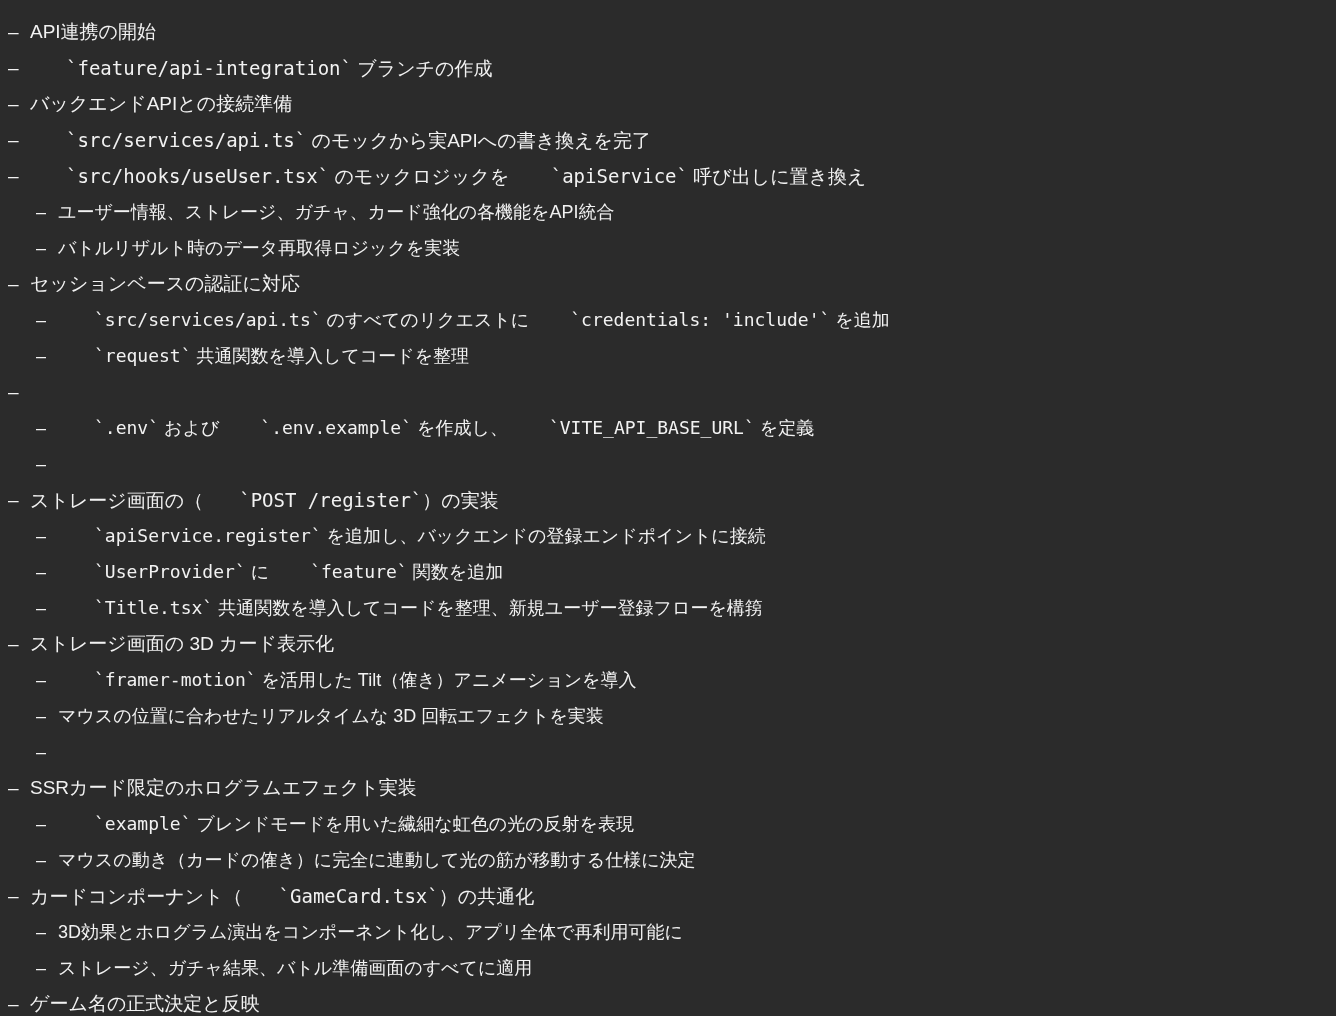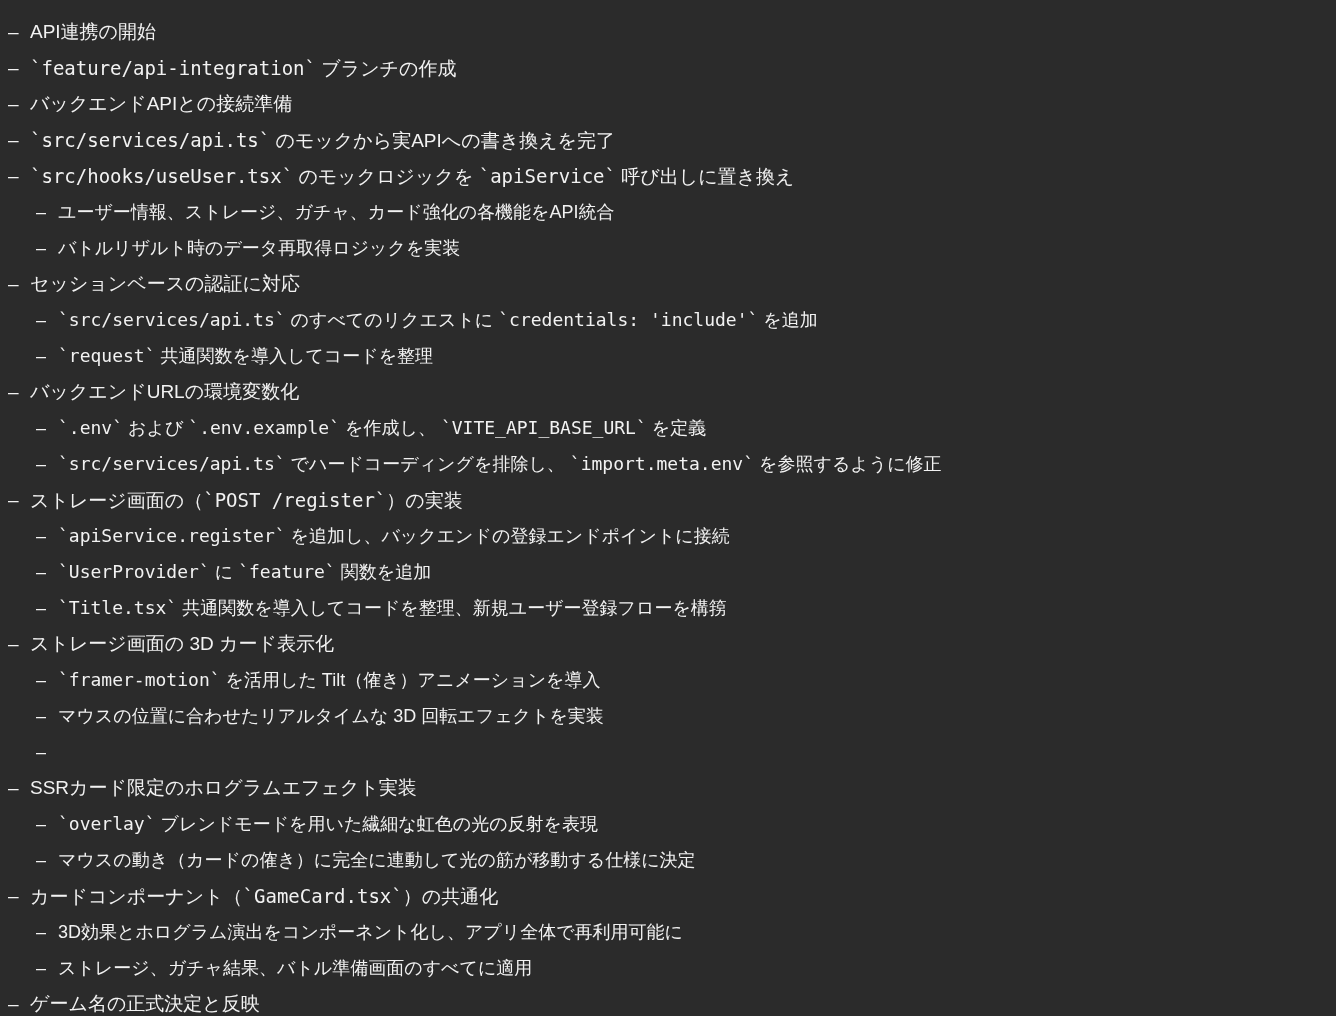--- a/index.html
+++ b/index.html
@@ -55,20 +55,21 @@
     line-height: 36px;
   }
   .lvl2 .txt {
     font-size: 18px;
     line-height: 36px;
   }
   
   .mono {
     font-family: "DejaVu Sans Mono", "Liberation Mono", monospace;
     letter-spacing: 0px;
+    margin-left: 36px;
   }
   .jp { font-family: Liberation Sans, sans-serif; }
 </style>
 </head>
 <body>
 
 <div id="doc">
     <div class="row lvl1">
       <span class="dash">–</span>
       <span class="txt"><span class="jp">API連携の開始</span></span>
@@ -104,29 +105,27 @@
     <div class="row lvl2">
       <span class="dash">–</span>
       <span class="txt"><span class="mono">`src/services/api.ts`</span><span class="jp"> のすべてのリクエストに </span><span class="mono">`credentials: 'include'`</span><span class="jp"> を追加</span></span>
     </div>
     <div class="row lvl2">
       <span class="dash">–</span>
       <span class="txt"><span class="mono">`request`</span><span class="jp"> 共通関数を導入してコードを整理</span></span>
     </div>
     <div class="row lvl1">
       <span class="dash">–</span>
-      <span class="txt"><span class="jp">バックエンドURLの環境変数化</span></span>
     </div>
     <div class="row lvl2">
       <span class="dash">–</span>
       <span class="txt"><span class="mono">`.env`</span><span class="jp"> および </span><span class="mono">`.env.example`</span><span class="jp"> を作成し、 </span><span class="mono">`VITE_API_BASE_URL`</span><span class="jp"> を定義</span></span>
     </div>
     <div class="row lvl2">
       <span class="dash">–</span>
-      <span class="txt"><span class="mono">`src/services/api.ts`</span><span class="jp"> でハードコーディングを排除し、 </span><span class="mono">`import.meta.env`</span><span class="jp"> を参照するように修正</span></span>
     </div>
     <div class="row lvl1">
       <span class="dash">–</span>
       <span class="txt"><span class="jp">ストレージ画面の（</span><span class="mono">`POST /register`</span><span class="jp">）の実装</span></span>
     </div>
     <div class="row lvl2">
       <span class="dash">–</span>
       <span class="txt"><span class="mono">`apiService.register`</span><span class="jp"> を追加し、バックエンドの登録エンドポイントに接続</span></span>
     </div>
     <div class="row lvl2">
@@ -151,21 +150,21 @@
     </div>
     <div class="row lvl2">
       <span class="dash">–</span>
     </div>
     <div class="row lvl1">
       <span class="dash">–</span>
       <span class="txt"><span class="jp">SSRカード限定のホログラムエフェクト実装</span></span>
     </div>
     <div class="row lvl2">
       <span class="dash">–</span>
-      <span class="txt"><span class="mono">`overlay`</span><span class="jp"> ブレンドモードを用いた繊細な虹色の光の反射を表現</span></span>
+      <span class="txt"><span class="mono">`example`</span><span class="jp"> ブレンドモードを用いた繊細な虹色の光の反射を表現</span></span>
     </div>
     <div class="row lvl2">
       <span class="dash">–</span>
       <span class="txt"><span class="jp">マウスの動き（カードの傕き）に完全に連動して光の筋が移動する仕様に決定</span></span>
     </div>
     <div class="row lvl1">
       <span class="dash">–</span>
       <span class="txt"><span class="jp">カードコンポーナント（</span><span class="mono">`GameCard.tsx`</span><span class="jp">）の共通化</span></span>
     </div>
     <div class="row lvl2">

